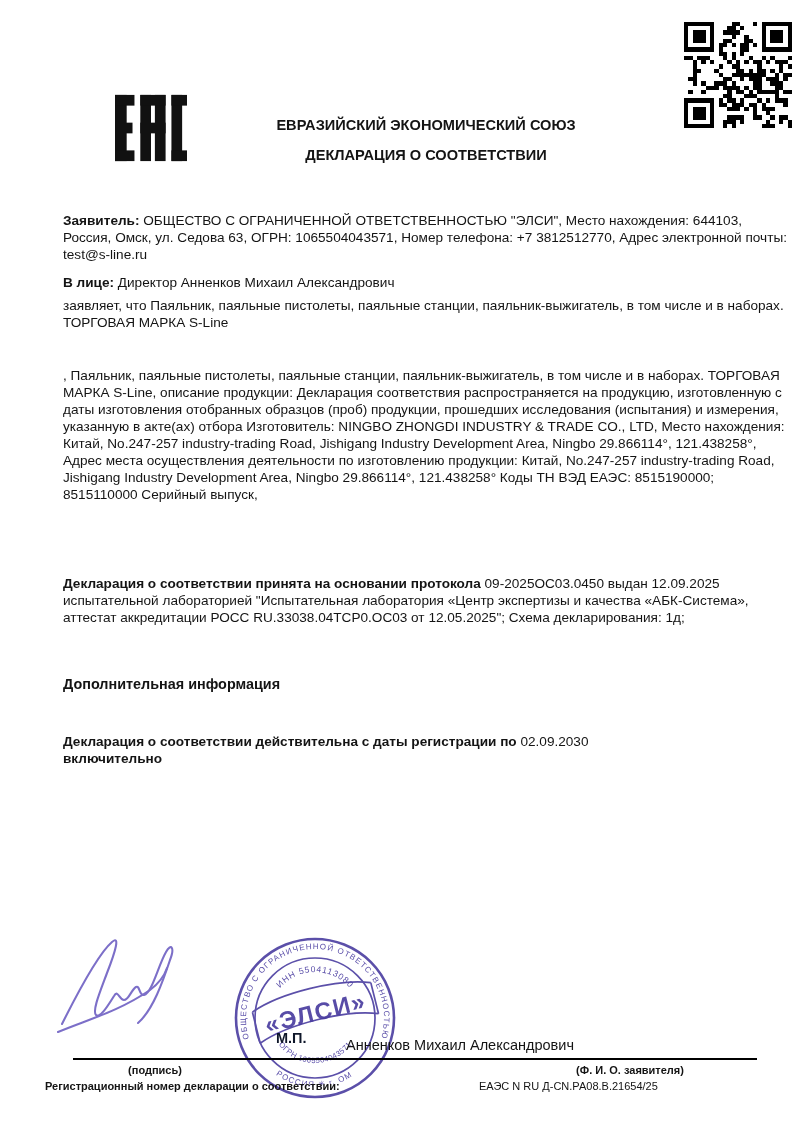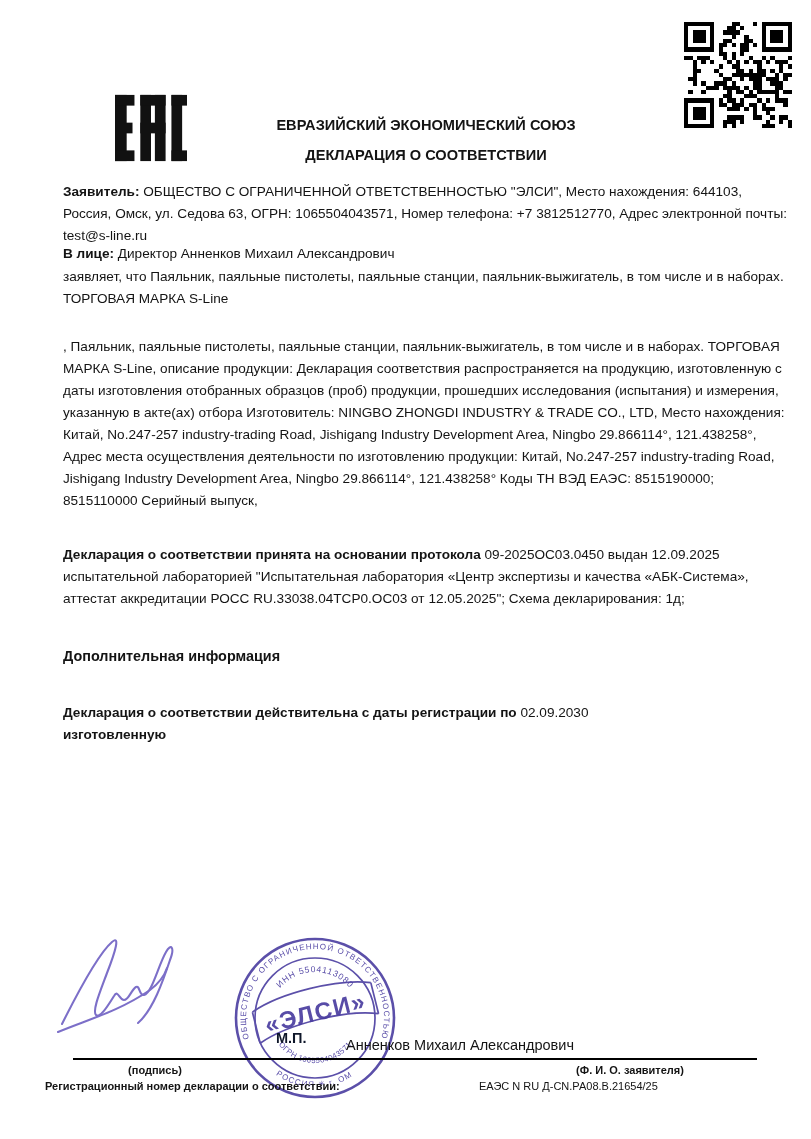--- a/index.html
+++ b/index.html
@@ -1,20 +1,20 @@
 <!DOCTYPE html>
 <html><head>
 <meta charset="utf-8">
 <style>
   html,body{margin:0;padding:0;background:#9a9a9a;}
   .page{
     position:relative;width:811px;height:1139px;margin:0 auto;background:#ffffff;
     font-family:"Liberation Sans",sans-serif;color:#141414;overflow:hidden;
   }
-  .par{position:absolute;left:63px;width:727px;font-size:13.6px;line-height:22px;}
+  .par{position:absolute;left:63px;width:727px;font-size:13.6px;line-height:17px;margin-top:31px;}
   .b{font-weight:bold;}
   .title{position:absolute;left:76px;width:700px;text-align:center;font-weight:bold;font-size:14.6px;}
   .eac{position:absolute;left:115px;top:94px;}
   .qr{
     position:absolute;left:684px;top:22px;width:108px;height:106px;
     display:grid;grid-template-columns:repeat(25,1fr);grid-template-rows:repeat(25,1fr);
   }
   .qr .q{background:#000;}
   .sig-svg{position:absolute;left:52px;top:926px;}
   .stamp-svg{position:absolute;left:230px;top:933px;}
@@ -705,21 +705,21 @@
   <div class="par" style="top:544px;">
     <b class="b">Декларация о соответствии принята на основании протокола</b>
     <span>09-2025ОС03.0450 выдан 12.09.2025  испытательной лабораторией "Испытательная лаборатория «Центр экспертизы и качества «АБК-Система», аттестат аккредитации РОСС RU.33038.04ТСР0.ОС03 от 12.05.2025"; Схема декларирования: 1д;</span>
   </div>
 
   <div class="par addinfo" style="top:645px;">Дополнительная информация</div>
 
   <div class="par" style="top:702px;">
     <b class="b">Декларация о соответствии действительна с даты регистрации по</b>
     <span>02.09.2030</span>
-    <div class="b">изготовленную</div>
+    <div class="b">включительно</div>
   </div>
 
   <svg class="sig-svg" width="135" height="125" viewBox="0 0 135 125" aria-hidden="true">
     <g fill="none" stroke="#7668c6" stroke-width="2.1" stroke-linecap="round" opacity="0.95">
       <path d="M10,98 C24,70 46,28 60,16 C68,9 64,24 55,47 C48,66 40,85 44,89 C48,93 57,78 62,70 C66,63 67,74 72,74 C77,74 79,64 84,61 C88,59 87,70 92,69 C100,67 106,40 114,26 C119,17 123,21 118,34 C111,55 101,84 86,97"></path>
       <path d="M6,106 C34,94 66,86 98,64 C106,58 112,51 115,42"></path>
     </g>
   </svg>
 
   <svg class="stamp-svg" width="170" height="170" viewBox="0 0 170 170" aria-hidden="true">

